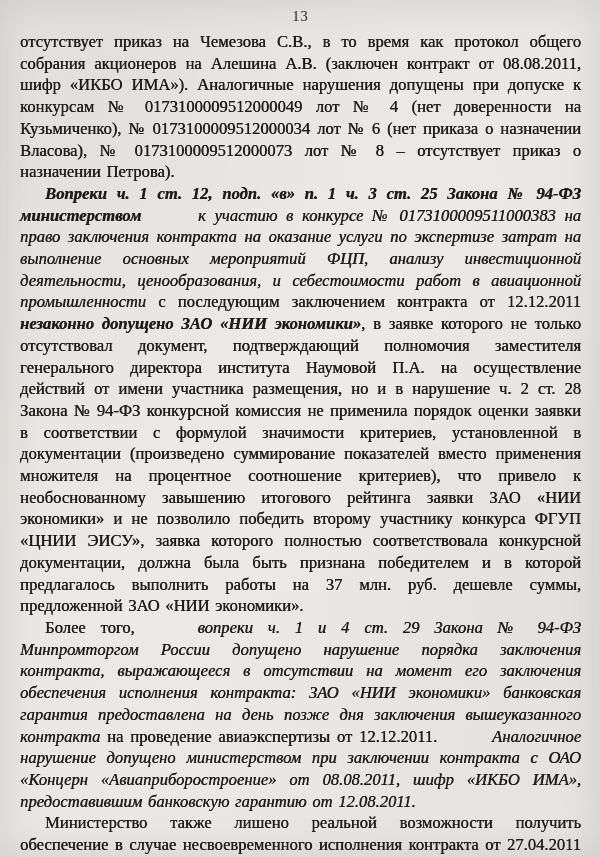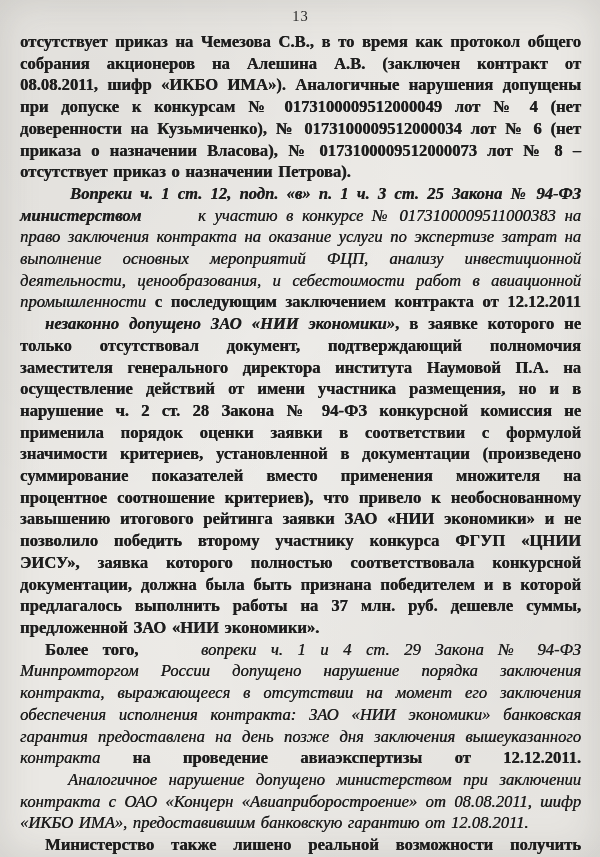--- a/index.html
+++ b/index.html
@@ -34,23 +34,23 @@
   }
   .body p{
     margin:0;
     text-align:justify;
     font-size:16.6px;
     line-height:21.7px;
     word-spacing:1.5px;
     text-shadow:0.35px 0 0 currentColor; 
   }
   .body p.indent{ text-indent:25px; }
-  .seg-regular{ font-style:normal; font-weight:bold; }
+  .seg-regular{ font-style:normal; font-weight:normal; }
   .seg-italic{ font-style:italic;margin-left:48px; }
-  .seg-bold-italic{ font-weight:bold; font-style:italic;margin-left:25px; }
+  .seg-bold-italic{ font-weight:bold; font-style:italic; }
 </style>
 </head>
 <body>
 
 <div class="page">
   <div class="page-number">13</div>
   <main class="body">
       <p class=""><span class="seg-regular">отсутствует приказ на Чемезова С.В., в то время как протокол общего собрания акционеров на Алешина А.В. (заключен контракт от 08.08.2011, шифр «ИКБО ИМА»). Аналогичные нарушения допущены при допуске к конкурсам № 0173100009512000049 лот № 4 (нет доверенности на Кузьмиченко), № 0173100009512000034 лот № 6 (нет приказа о назначении Власова), № 0173100009512000073 лот № 8 – отсутствует приказ о назначении Петрова).</span></p>
       <p class="indent"><span class="seg-bold-italic">Вопреки ч. 1 ст. 12, подп. «в» п. 1 ч. 3 ст. 25 Закона № 94-ФЗ министерством </span><span class="seg-italic">к участию в конкурсе № 0173100009511000383 на право заключения контракта на оказание услуги по экспертизе затрат на выполнение основных мероприятий ФЦП, анализу инвестиционной деятельности, ценообразования, и себестоимости работ в авиационной промышленности </span><span class="seg-regular">с последующим заключением контракта от 12.12.2011 </span><span class="seg-bold-italic">незаконно допущено ЗАО «НИИ экономики»</span><span class="seg-regular">, в заявке которого не только отсутствовал документ, подтверждающий полномочия заместителя генерального директора института Наумовой П.А. на осуществление действий от имени участника размещения, но и в нарушение ч. 2 ст. 28 Закона № 94-ФЗ конкурсной комиссия не применила порядок оценки заявки в соответствии с формулой значимости критериев, установленной в документации (произведено суммирование показателей вместо применения множителя на процентное соотношение критериев), что привело к необоснованному завышению итогового рейтинга заявки ЗАО «НИИ экономики» и не позволило победить второму участнику конкурса ФГУП «ЦНИИ ЭИСУ», заявка которого полностью соответствовала конкурсной документации, должна была быть признана победителем и в которой предлагалось выполнить работы на 37 млн. руб. дешевле суммы, предложенной ЗАО «НИИ экономики».</span></p>
       <p class="indent"><span class="seg-regular">Более того, </span><span class="seg-italic">вопреки ч. 1 и 4 ст. 29 Закона № 94-ФЗ Минпромторгом России допущено нарушение порядка заключения контракта, выражающееся в отсутствии на момент его заключения обеспечения исполнения контракта: ЗАО «НИИ экономики» банковская гарантия предоставлена на день позже дня заключения вышеуказанного контракта </span><span class="seg-regular">на проведение авиаэкспертизы от 12.12.2011. </span><span class="seg-italic">Аналогичное нарушение допущено министерством при заключении контракта с ОАО «Концерн «Авиаприборостроение» от 08.08.2011, шифр «ИКБО ИМА», предоставившим банковскую гарантию от 12.08.2011.</span></p>

